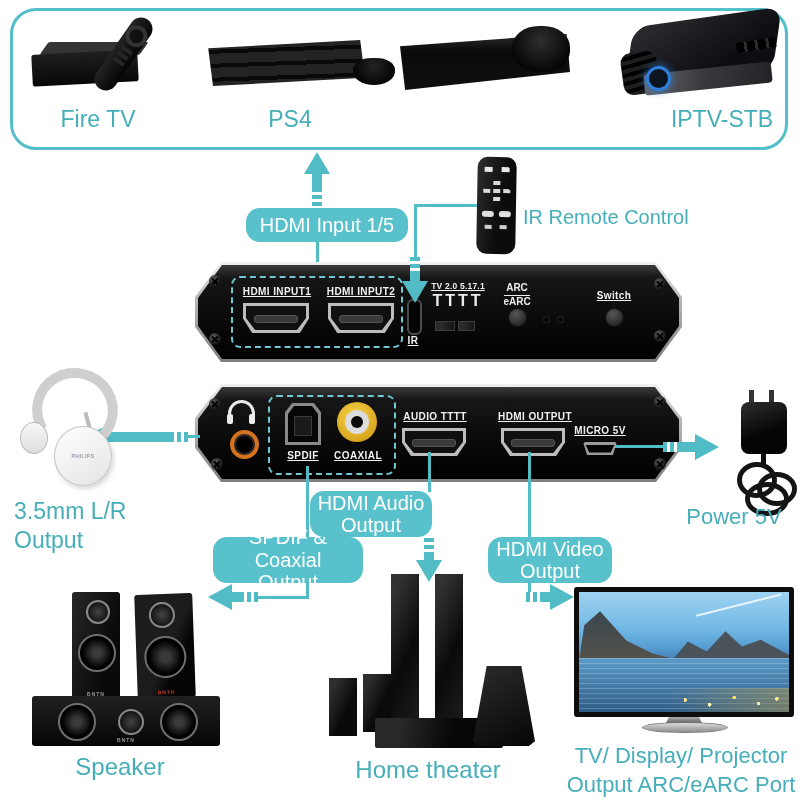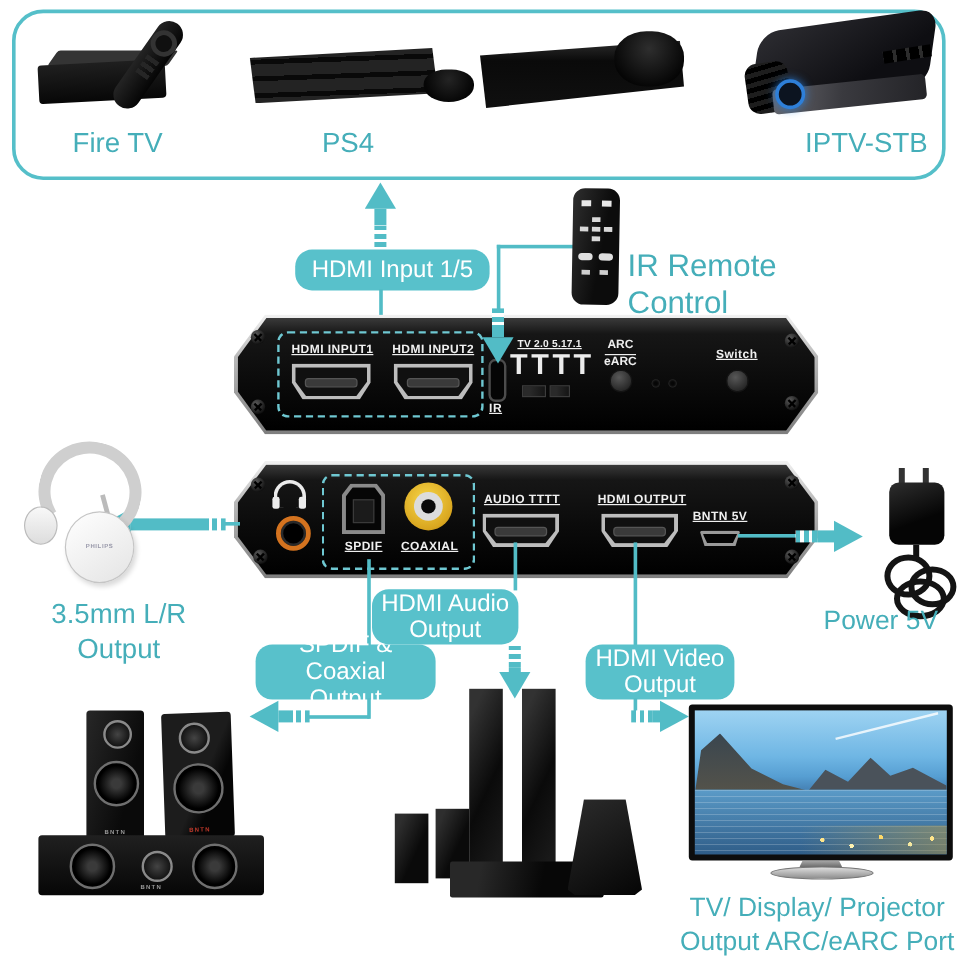--- a/index.html
+++ b/index.html
@@ -41,21 +41,21 @@
   .pbtn{width:17px;height:17px;border-radius:50%;border:1px solid #141414;background:radial-gradient(circle at 40% 32%,#585858,#262626 75%);}
   .led{width:7px;height:7px;border-radius:50%;background:#060606;box-shadow:inset 0 0 2px #4a4a4a;}
 
   .hdmi{background:#bdbdbd;clip-path:polygon(0 0,100% 0,100% 52%,86% 100%,14% 100%,0 52%);}
   .hdmi-in{position:absolute;inset:3px;background:#101010;clip-path:polygon(0 0,100% 0,100% 50%,85% 100%,15% 100%,0 50%);}
   .hdmi-slot{position:absolute;left:16%;right:16%;top:40%;height:6px;background:#3a3a3a;border-radius:3px;border:1px solid #555;}
   .ir-slot{background:#050505;border:2px solid #4c4c4c;border-radius:6px;}
   .dipmark{border:1px solid #3c3c3c;background:linear-gradient(90deg,#2a2a2a 30%,#151515);}
   .arc-stack{color:#eee;font-weight:bold;font-size:10px;text-align:center;line-height:1.2;}
   .arc-top{display:inline-block;border-bottom:1.5px solid #eee;padding:0 2px 1px;}
-  .tttt{font-size:24px;font-weight:bold;letter-spacing:3px;color:#ececec;text-align:center;line-height:1;}
+  .tttt{font-size:16px;font-weight:bold;letter-spacing:3px;color:#ececec;text-align:center;line-height:1;}
   .fw{font-size:8.5px;letter-spacing:.2px;}
 
   .toslink{background:#8a8a8a;clip-path:polygon(20% 0,80% 0,100% 22%,100% 100%,0 100%,0 22%);}
   .toslink-in{position:absolute;inset:3px;background:#060606;clip-path:polygon(20% 0,80% 0,100% 22%,100% 100%,0 100%,0 22%);}
   .toslink-hole{position:absolute;left:26%;top:32%;right:26%;bottom:22%;background:#1b1b1b;border:1px solid #3a3a3a;}
   .coax-outer{border-radius:50%;background:radial-gradient(circle at 45% 38%,#f8d84a,#d9a61f 70%,#a8790a);}
   .coax-mid{position:absolute;inset:8px;border-radius:50%;background:#dcdcdc;}
   .coax-hole{position:absolute;inset:14px;border-radius:50%;background:#0a0a0a;}
   .micro{background:#9a9a9a;clip-path:polygon(0 0,100% 0,88% 100%,12% 100%);border-radius:3px;}
   .micro-in{position:absolute;inset:2.5px;background:#050505;clip-path:polygon(0 0,100% 0,87% 100%,13% 100%);}
@@ -126,21 +126,21 @@
     <div class="abs" style="left:16px;top:24px;width:7px;height:4px;background:#d8d8d8;"></div>
     <div class="abs" style="left:6px;top:32px;width:7px;height:4px;background:#d8d8d8;"></div>
     <div class="abs" style="left:16px;top:32px;width:7px;height:4px;background:#d8d8d8;"></div>
     <div class="abs" style="left:26px;top:32px;width:7px;height:4px;background:#d8d8d8;"></div>
     <div class="abs" style="left:16px;top:40px;width:7px;height:4px;background:#d8d8d8;"></div>
     <div class="abs" style="left:5px;top:54px;width:12px;height:6px;border-radius:3px;background:#e0e0e0;"></div>
     <div class="abs" style="left:22px;top:54px;width:12px;height:6px;border-radius:3px;background:#e0e0e0;"></div>
     <div class="abs" style="left:8px;top:68px;width:7px;height:4px;background:#cfcfcf;"></div>
     <div class="abs" style="left:23px;top:68px;width:7px;height:4px;background:#cfcfcf;"></div>
   </div>
-  <div class="abs tlabel" style="left:523px;top:206px;width:200px;font-size:26px;">IR Remote Control</div>
+  <div class="abs tlabel" style="left:523px;top:206px;width:200px;font-size:20px;">IR Remote Control</div>
 
   <div class="abs shell" style="left:195px;top:262px;width:487px;height:100px;">
     <div class="face"></div>
     <div class="abs screw" style="left:14px;top:13px;"></div>
     <div class="abs screw" style="left:14px;top:71px;"></div>
     <div class="abs screw" style="left:459px;top:16px;"></div>
     <div class="abs screw" style="left:459px;top:68px;"></div>
     <div class="abs dashed" style="left:36px;top:14px;width:168px;height:68px;"></div>
     <div class="abs panel-text" style="left:42px;top:24px;width:80px;">HDMI INPUT1</div>
     <div class="abs hdmi" style="left:48px;top:41px;width:66px;height:30px;">
@@ -195,41 +195,41 @@
     <div class="abs panel-text" style="left:200px;top:27px;width:80px;">AUDIO TTTT</div>
     <div class="abs hdmi" style="left:207px;top:44px;width:64px;height:28px;">
       <div class="hdmi-in"></div>
         <div class="hdmi-slot"></div>
     </div>
     <div class="abs panel-text" style="left:295px;top:27px;width:90px;">HDMI OUTPUT</div>
     <div class="abs hdmi" style="left:306px;top:44px;width:64px;height:28px;">
       <div class="hdmi-in"></div>
         <div class="hdmi-slot"></div>
     </div>
-    <div class="abs panel-text" style="left:375px;top:41px;width:60px;">BNTN 5V</div>
+    <div class="abs panel-text" style="left:375px;top:41px;width:60px;">MICRO 5V</div>
     <div class="abs micro" style="left:388px;top:58px;width:34px;height:13px;">
       <div class="micro-in"></div>
     </div>
   </div>
 
   <div class="abs arrow-h" style="left:85px;top:424px;">
     <div class="head-left"></div>
     <div class="shaft-h" style="width:61px;"></div>
     <div class="tail-h"></div>
   </div>
   <div class="abs tline" style="left:186px;top:435px;width:14px;height:3px;"></div>
   <div class="abs" style="left:20px;top:366px;width:100px;height:130px;">
     <div class="abs" style="left:12px;top:2px;width:66px;height:64px;border:10px solid #cfcfcf;border-bottom-color:transparent;border-radius:50%;transform:rotate(14deg);"></div>
     <div class="abs" style="left:0;top:56px;width:26px;height:30px;background:linear-gradient(#f8f8f8,#ddd);border:1px solid #bbb;border-radius:50%;"></div>
     <div class="abs" style="left:66px;top:46px;width:4px;height:20px;background:#bbb;transform:rotate(-15deg);"></div>
     <div class="abs" style="left:34px;top:60px;width:56px;height:58px;background:linear-gradient(145deg,#fff,#e4e4e4);border:1px solid #c5c5c5;border-radius:50%;box-shadow:2px 3px 4px rgba(0,0,0,.15);display:flex;align-items:center;justify-content:center;">
       <span style="font-size:5px;letter-spacing:.5px;color:#99a;font-weight:bold;">PHILIPS</span>
     </div>
   </div>
-  <div class="abs tlabel" style="left:14px;top:497px;width:170px;line-height:1.28;text-align:center;">
+  <div class="abs tlabel" style="left:14px;top:497px;width:170px;line-height:1.28;">
     <div>3.5mm L/R</div>
     <div>Output</div>
   </div>
 
   <div class="abs tline" style="left:615px;top:445px;width:50px;height:3px;"></div>
   <div class="abs arrow-h" style="left:663px;top:434px;">
     <div class="tail-h"></div>
     <div class="shaft-h" style="width:14px;"></div>
     <div class="head-right"></div>
   </div>
@@ -291,29 +291,31 @@
       <div class="abs drv" style="left:8px;top:42px;width:38px;height:38px;border:2px solid #6f6f6f;background:radial-gradient(circle,#3a3a3a 16%,#000 62%);"></div>
       <div class="brand" style="color:#c0392b;">BNTN</div>
     </div>
     <div class="abs" style="left:2px;top:110px;width:188px;height:50px;background:linear-gradient(#202020,#060606);border-radius:3px;">
       <div class="abs drv" style="left:26px;top:7px;width:34px;height:34px;border:2px solid #6f6f6f;background:radial-gradient(circle,#3a3a3a 16%,#000 62%);"></div>
       <div class="abs drv" style="left:86px;top:13px;width:22px;height:22px;border:2px solid #8a8a8a;background:radial-gradient(#444,#000);"></div>
       <div class="abs drv" style="left:128px;top:7px;width:34px;height:34px;border:2px solid #6f6f6f;background:radial-gradient(circle,#3a3a3a 16%,#000 62%);"></div>
       <div class="brand">BNTN</div>
     </div>
   </div>
+  <div class="abs tlabel center" style="left:55px;top:753px;width:130px;font-size:24px;">Speaker</div>
 
   <div class="abs" style="left:325px;top:570px;width:212px;height:188px;">
     <div class="abs" style="left:66px;top:4px;width:28px;height:152px;background:linear-gradient(115deg,#323232 12%,#0a0a0a 55%,#191919 90%);"></div>
     <div class="abs" style="left:110px;top:4px;width:28px;height:152px;background:linear-gradient(115deg,#323232 12%,#0a0a0a 55%,#191919 90%);"></div>
     <div class="abs" style="left:4px;top:108px;width:28px;height:58px;background:linear-gradient(115deg,#2e2e2e 15%,#0a0a0a 60%);"></div>
     <div class="abs" style="left:38px;top:104px;width:28px;height:58px;background:linear-gradient(115deg,#2e2e2e 15%,#0a0a0a 60%);"></div>
     <div class="abs" style="left:50px;top:148px;width:128px;height:30px;background:linear-gradient(100deg,#282828 20%,#070707 60%);border-radius:2px;"></div>
     <div class="abs" style="left:148px;top:96px;width:62px;height:80px;clip-path:polygon(22% 0,78% 0,100% 94%,90% 100%,10% 100%,0 94%);background:linear-gradient(150deg,#2c2c2c,#050505);"></div>
   </div>
+  <div class="abs tlabel center" style="left:328px;top:756px;width:200px;font-size:24px;">Home theater</div>
 
   <div class="abs" style="left:574px;top:587px;width:220px;height:146px;">
     <div class="abs" style="left:0;top:0;width:220px;height:130px;background:#0d0d0d;border-radius:3px;">
       <div class="abs" style="inset:5px;background:linear-gradient(180deg,#9ed3f2 0%,#6fb6e4 32%,#569ed2 46%,#447fb2 56%,#35679a 78%,#2c567f 100%);overflow:hidden;">
         <div class="abs" style="left:55%;top:10%;width:42%;height:2px;background:rgba(255,255,255,.8);transform:rotate(-14deg);"></div>
         <div class="abs" style="left:0;top:16%;width:50%;height:42%;clip-path:polygon(0 100%,5% 28%,20% 0,45% 58%,70% 84%,100% 100%);background:linear-gradient(#3a464f,#55534a);"></div>
         <div class="abs" style="left:44%;top:30%;width:56%;height:28%;clip-path:polygon(0 100%,14% 40%,30% 70%,46% 10%,60% 55%,76% 35%,100% 80%,100% 100%);background:#4a525a;"></div>
         <div class="abs" style="left:0;top:55%;width:100%;height:45%;background:linear-gradient(180deg,#5b9bc8,#2f5d88),repeating-linear-gradient(180deg,rgba(255,255,255,.2) 0 1px,transparent 1px 5px);background-blend-mode:screen;"></div>
         <div class="abs" style="left:42%;top:80%;width:58%;height:20%;background:radial-gradient(circle 3px at 15% 50%,#ffe58a 60%,transparent 62%),radial-gradient(circle 3px at 35% 70%,#fff2b0 60%,transparent 62%),radial-gradient(circle 3px at 55% 40%,#ffd968 60%,transparent 62%),radial-gradient(circle 3px at 75% 65%,#f5e9a0 60%,transparent 62%),radial-gradient(circle 3px at 90% 45%,#ffe58a 60%,transparent 62%),linear-gradient(90deg,transparent,rgba(170,150,80,.55));"></div>
       </div>

